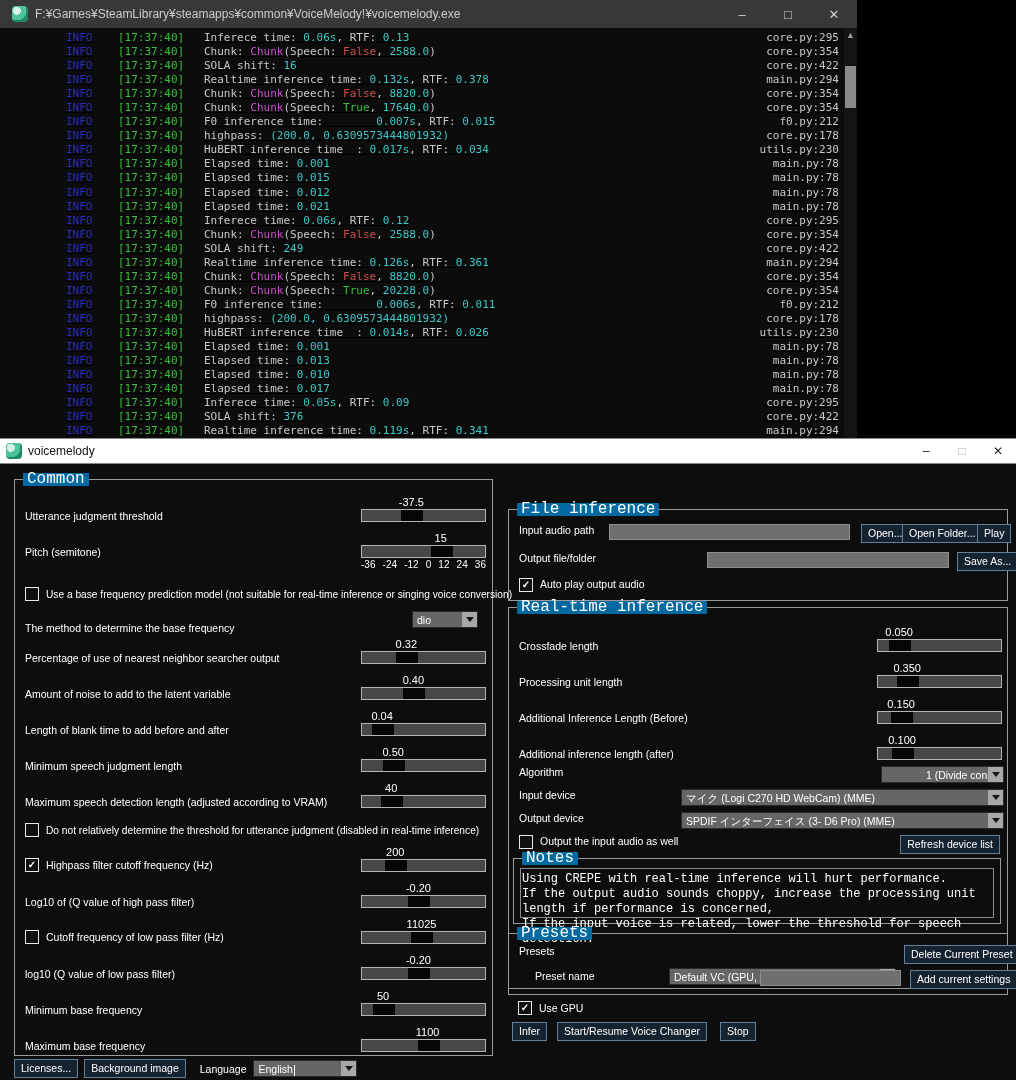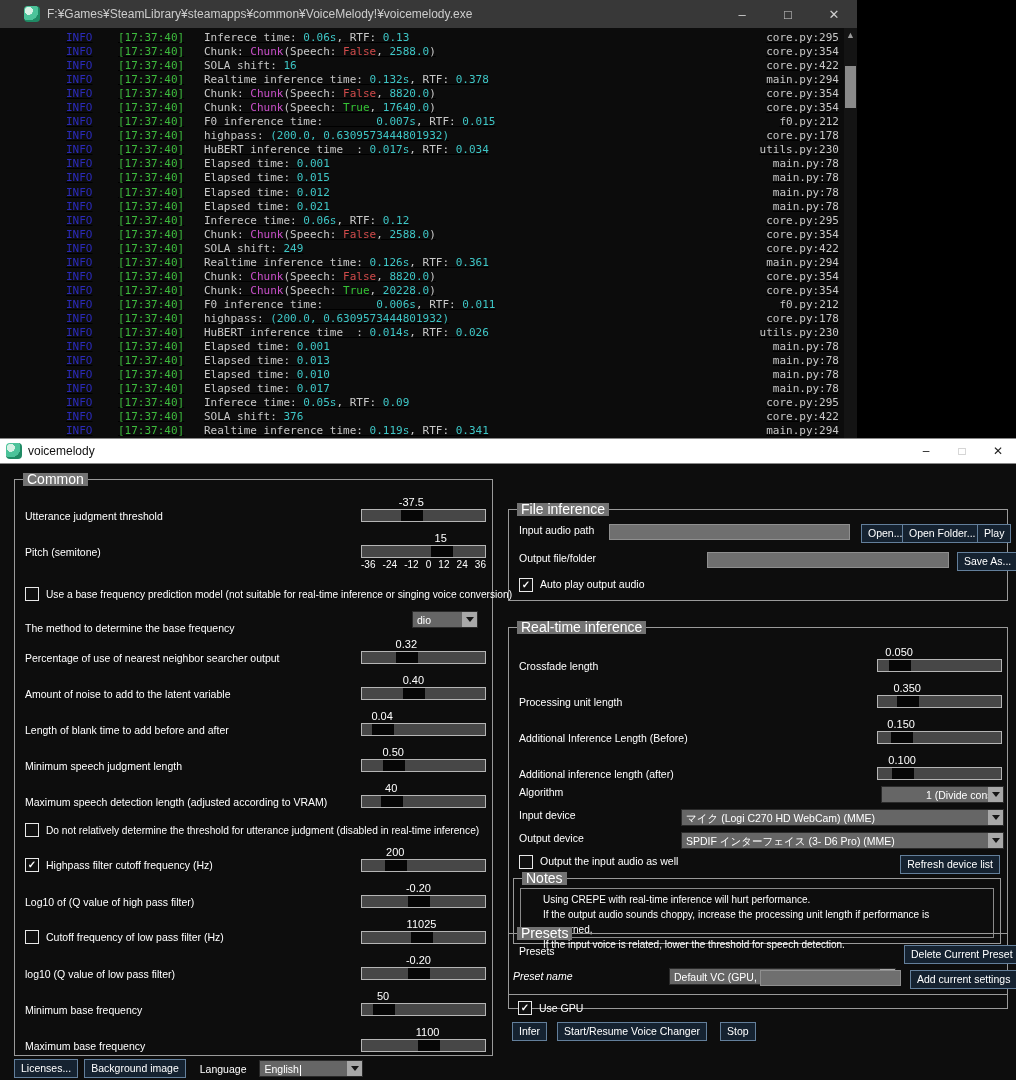--- a/index.html
+++ b/index.html
@@ -1,21 +1,21 @@
 <!DOCTYPE html>
 <html><head>
 <meta charset="utf-8">
 <style>
   html,body{margin:0;padding:0;background:#000;}
   #stage{position:relative;width:1016px;height:1080px;background:#000;overflow:hidden;
          font-family:"Liberation Sans",sans-serif;}
 
   
   #console{position:absolute;left:0;top:0;width:857px;height:438px;background:#0c0c0c;}
-  #console-titlebar{height:28px;background:#383838;display:flex;align-items:center;padding-left:24px;}
+  #console-titlebar{height:28px;background:#383838;display:flex;align-items:center;padding-left:12px;}
   .app-icon{width:16px;height:16px;border-radius:4px;flex:0 0 16px;
             background:radial-gradient(circle at 30% 30%,#d8f2e6 0 25%,#4cc39a 26% 60%,#1f8a64 61% 100%);}
   #console-title{color:#cccccc;font-size:12px;margin-left:7px;white-space:nowrap;overflow:hidden;}
   .win-controls{margin-left:auto;display:flex;height:100%;}
   .wbtn{width:46px;height:100%;display:flex;align-items:center;justify-content:center;
         color:#cfcfcf;font-size:13px;}
   #console-body{position:absolute;top:28px;left:0;right:13px;bottom:0;overflow:hidden;padding-top:3px;}
   .cline{display:flex;height:14.05px;font:11px/14px "DejaVu Sans Mono",monospace;white-space:pre;text-decoration:underline;}
   .linfo{color:#2b2bba;margin-left:66px;width:52px;flex:0 0 52px;}
   .ltime{color:#3dbb3d;width:86px;flex:0 0 86px;}
@@ -30,22 +30,22 @@
   #app{position:absolute;left:0;top:438px;width:1016px;height:642px;background:#0d0d0d;
        border-top:1px solid #888;box-sizing:border-box;}
   #app-titlebar{height:24px;background:#ffffff;display:flex;align-items:center;padding-left:6px;
                 border-bottom:1px solid #888;}
   #app-title{color:#111;font-size:12px;margin-left:6px;}
   .abtn{width:36px;height:100%;display:flex;align-items:center;justify-content:center;
         color:#222;font-size:12px;}
   .abtn.dim{color:#b0b0b0;}
 
   .group{position:absolute;border:1px solid #9a9a9a;box-sizing:border-box;}
-  .legend{position:absolute;top:-7px;left:8px;background:#737373;padding:0 4px;
-          font-size:14px;color:#fff;line-height:13px;white-space:nowrap;}
+  .legend{position:absolute;top:-7px;left:8px;background:#0369a1;padding:0 4px;
+          font-size:16px;color:#fff;line-height:13px;white-space:nowrap;font-family:Liberation Mono, monospace;}
 
   .lbl{font-size:10.5px;color:#fff;white-space:nowrap;}
 
   
   .slider{position:absolute;width:125px;}
   .sval{position:relative;height:13px;font-size:11px;color:#fff;}
   .sval span{position:absolute;transform:translateX(-50%);left:calc(var(--p)*101px + 11px);white-space:nowrap;}
   .strack{height:11px;background:#474747;border:1px solid #b5b5b5;position:relative;}
   .sthumb{position:absolute;top:0;height:100%;width:22px;background:#060606;left:calc(var(--p)*101px);}
   .sticks{display:flex;justify-content:space-between;font-size:10px;color:#fff;margin-top:1px;}
@@ -77,21 +77,21 @@
   .tbox{background:#6f6f6f;border:1px solid #8f8f8f;height:16px;box-sizing:border-box;}
   .btn{background:#152230;border:1px solid #637f9b;color:#fff;font-size:10.5px;
        padding:2px 6px;white-space:nowrap;font-family:inherit;line-height:13px;height:19px;
        box-sizing:border-box;display:inline-flex;align-items:center;}
 
   .frow{position:absolute;left:0;right:0;display:flex;}
   .abs{position:absolute;}
 
   #notes-box{position:absolute;left:4px;right:6px;top:250px;height:66px;}
   #notes-inner{position:absolute;left:6px;right:6px;top:9px;bottom:5px;border:1px solid #8a8a8a;
-               padding:3px 22px;font-size:10px;line-height:15px;color:#fff;box-sizing:border-box;}
+               padding:3px 1px;font-size:12px;line-height:15px;color:#fff;box-sizing:border-box;font-family:Liberation Mono, monospace;}
 </style>
 </head>
 <body>
 
 <div id="stage">
 
   <div id="console">
     <div id="console-titlebar">
       <span class="app-icon"></span>
       <span id="console-title">F:¥Games¥SteamLibrary¥steamapps¥common¥VoiceMelody!¥voicemelody.exe</span>
@@ -359,21 +359,21 @@
         <span class="lbl" style="margin-left:10px;">Output file/folder</span>
         <div class="tbox" style="position:absolute;left:198px;width:242px;"></div>
         <button class="btn" style="position:absolute;left:448px;">Save As...</button>
       </div>
       <div class="frow" style="top:68px;height:18px;">
         <span class="cb" style="margin-left:10px;">✓</span>
         <span class="lbl" style="margin-left:7px;">Auto play output audio</span>
       </div>
     </div>
 
-    <div class="group" style="left:508px;top:168px;width:500px;height:382px;margin-top:20px;">
+    <div class="group" style="left:508px;top:168px;width:500px;height:382px;">
       <span class="legend">Real-time inference</span>
       <div id="rt-sliders" style="position:absolute;left:0;right:0;top:16px;">
           <div class="crow h-slider">
             <span class="lbl row-label">Crossfade length</span>
             <div class="slider" style="--p: 0.11; right: 5px;">
               <div class="sval">
                 <span>0.050</span>
               </div>
               <div class="strack">
                 <div class="sthumb"></div>
@@ -464,41 +464,41 @@
         <span class="lbl" style="margin-left:10px;">Presets</span>
         <div class="combo" style="position:absolute;left:160px;width:227px;margin-top:23px;">
           <span class="ctext">Default VC (GPU, GTX 1060)</span>
           <span class="carrow">
               <span class="tri"></span>
             </span>
         </div>
         <button class="btn" style="position:absolute;left:395px;">Delete Current Preset</button>
       </div>
       <div class="frow" style="top:36px;height:18px;">
-        <span class="lbl" style="margin-left:4px;font-style:italic;">Preset name</span>
+        <span class="lbl" style="margin-left:26px;">Preset name</span>
         <div class="tbox" style="position:absolute;left:251px;width:141px;"></div>
         <button class="btn" style="position:absolute;left:401px;">Add current settings</button>
       </div>
     </div>
 
     <div class="abs" style="left:518px;top:562px;display:flex;align-items:center;">
       <span class="cb">✓</span>
       <span class="lbl" style="margin-left:7px;">Use GPU</span>
     </div>
     <div class="abs" style="left:512px;top:583px;display:flex;align-items:center;">
       <button class="btn">Infer</button>
       <button class="btn" style="margin-left:10px;">Start/Resume Voice Changer</button>
       <button class="btn" style="margin-left:13px;">Stop</button>
     </div>
 
     <div class="abs" style="left:14px;top:620px;display:flex;align-items:center;">
       <button class="btn">Licenses...</button>
       <button class="btn" style="margin-left:6px;">Background image</button>
       <span class="lbl" style="margin-left:14px;">Language</span>
-      <div class="combo" style="margin-left:13px;width:104px;">
+      <div class="combo" style="margin-left:7px;width:104px;">
         <span class="ctext"><span>English</span><span class="caret"></span></span>
         <span class="carrow">
             <span class="tri"></span>
           </span>
       </div>
     </div>
   </div>
 </div>
 
 </body></html>

